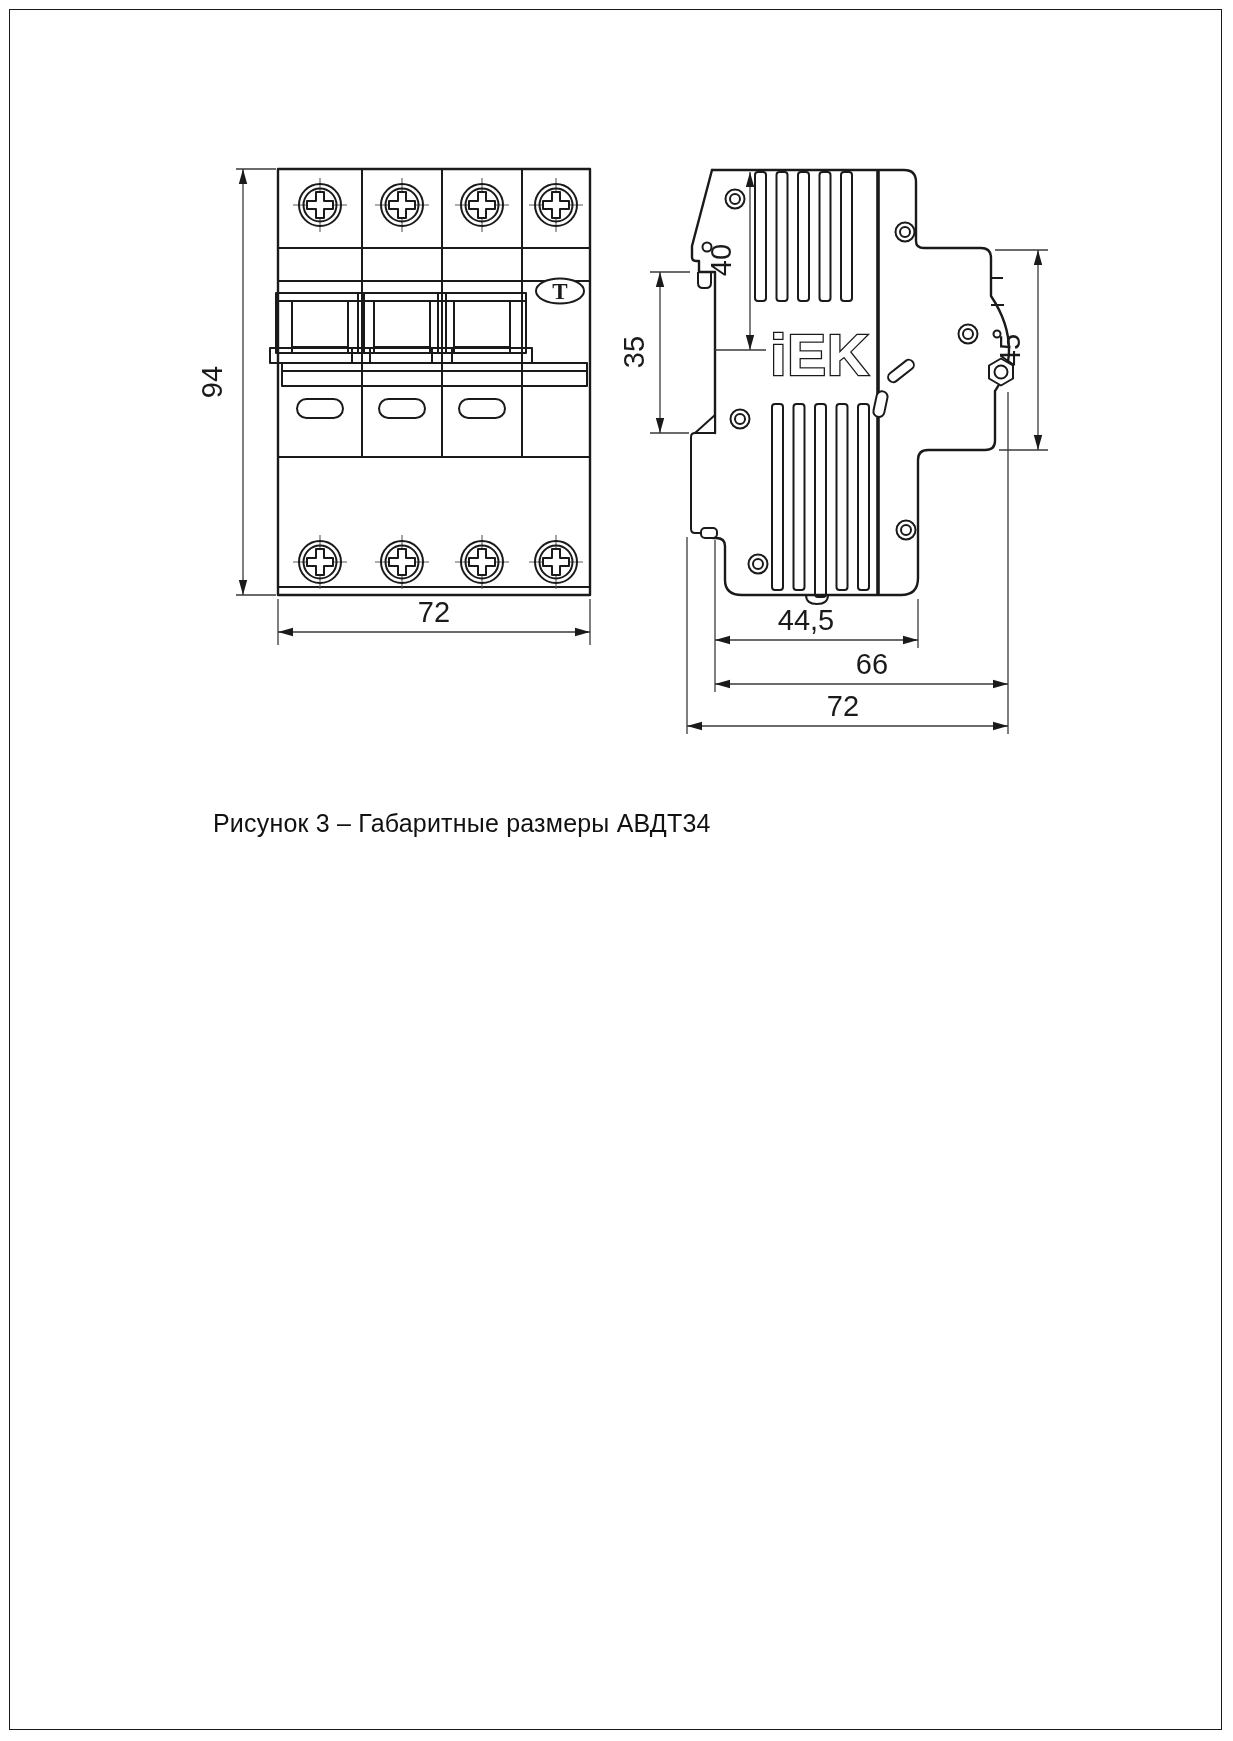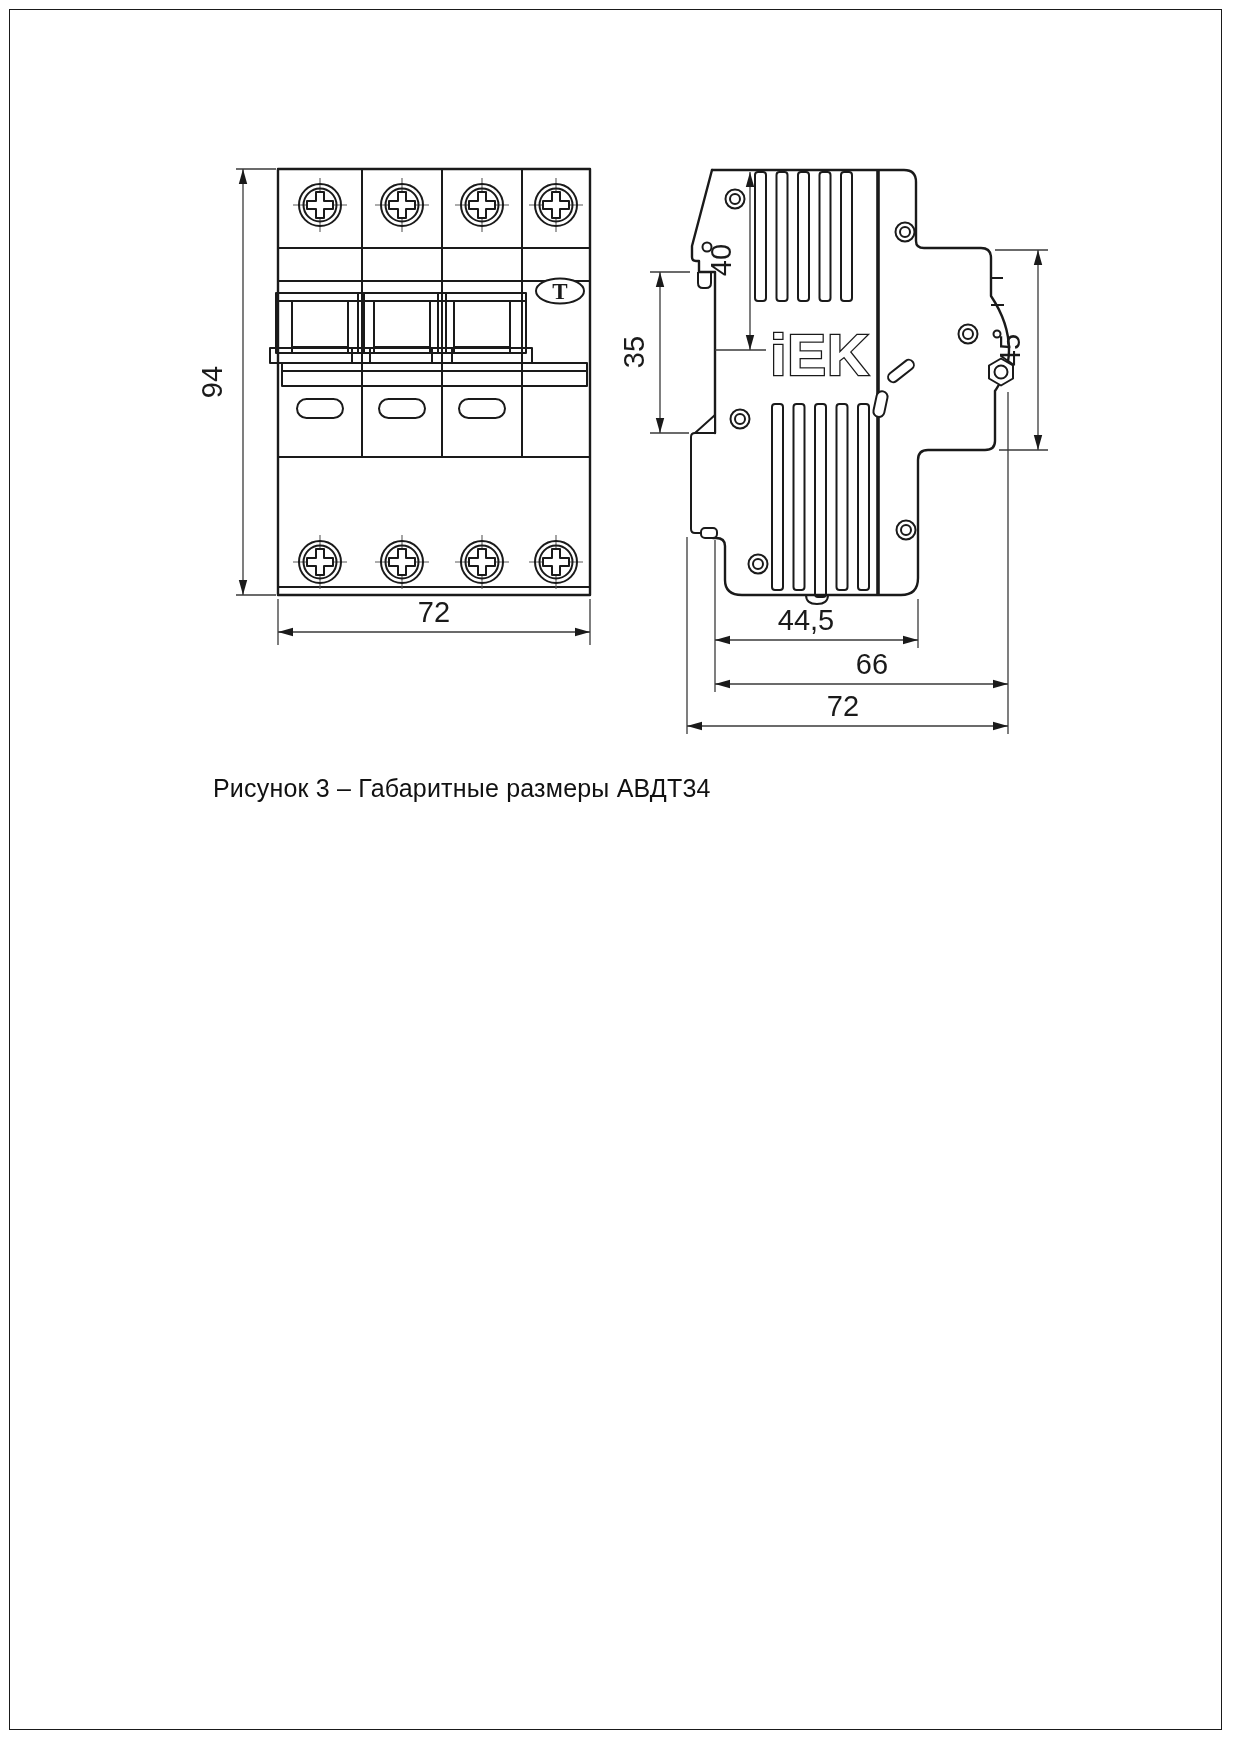--- a/index.html
+++ b/index.html
@@ -1,21 +1,21 @@
 <!DOCTYPE html>
 <html><head>
 <meta charset="utf-8">
 <style>
   html,body{margin:0;padding:0;background:#888;}
   .page{position:relative;width:1233px;height:1741px;background:#ffffff;margin:0 auto;
         font-family:"Liberation Sans",sans-serif;overflow:hidden;}
   .page-frame{position:absolute;left:9px;top:9px;width:1213px;height:1721px;
               border:1.5px solid #1a1a1a;box-sizing:border-box;}
   .drawing-svg{position:absolute;left:0;top:0;}
-  .caption{position:absolute;left:213px;top:774px;font-size:25px;color:#111;
+  .caption{position:absolute;left:213px;top:809px;font-size:25px;color:#111;
            letter-spacing:0.2px;white-space:nowrap;}
   
   .thick{stroke:#1a1a1a;stroke-width:2.4;fill:none;stroke-linejoin:round;stroke-linecap:round;}
   .med{stroke:#1a1a1a;stroke-width:2;fill:none;stroke-linejoin:round;}
   .medw{stroke:#1a1a1a;stroke-width:2;fill:#ffffff;stroke-linejoin:round;}
   .thin{stroke:#5a5a5a;stroke-width:1.1;fill:none;}
   .dimline{stroke:#3a3a3a;stroke-width:1.3;fill:none;}
   .arrow{fill:#1a1a1a;stroke:none;}
   .ridge{stroke:#1a1a1a;stroke-width:3.6;fill:none;}
   text.dim{font-family:"Liberation Sans",sans-serif;font-size:29px;fill:#1a1a1a;}

